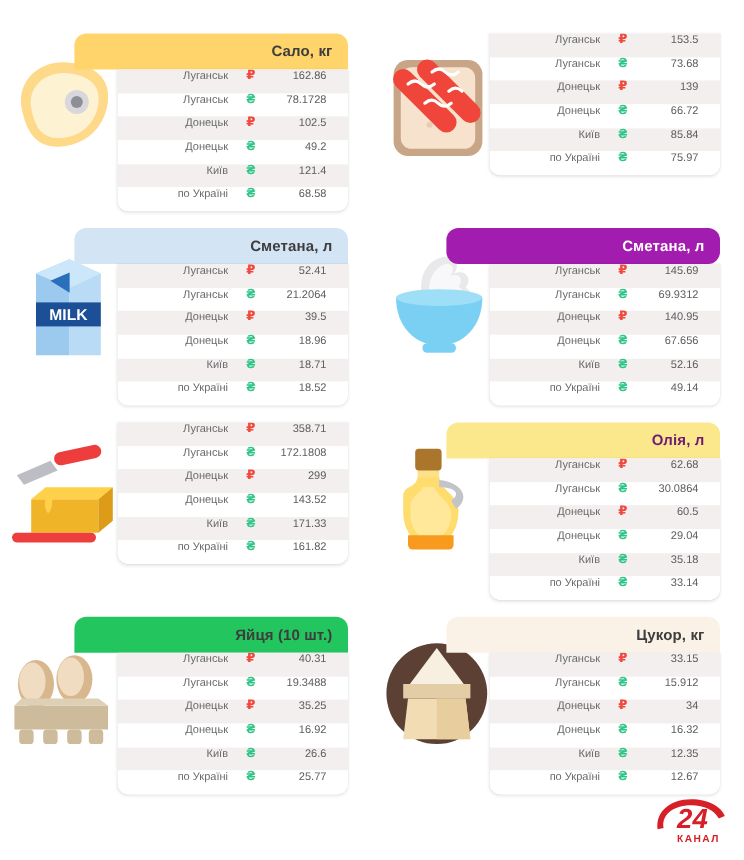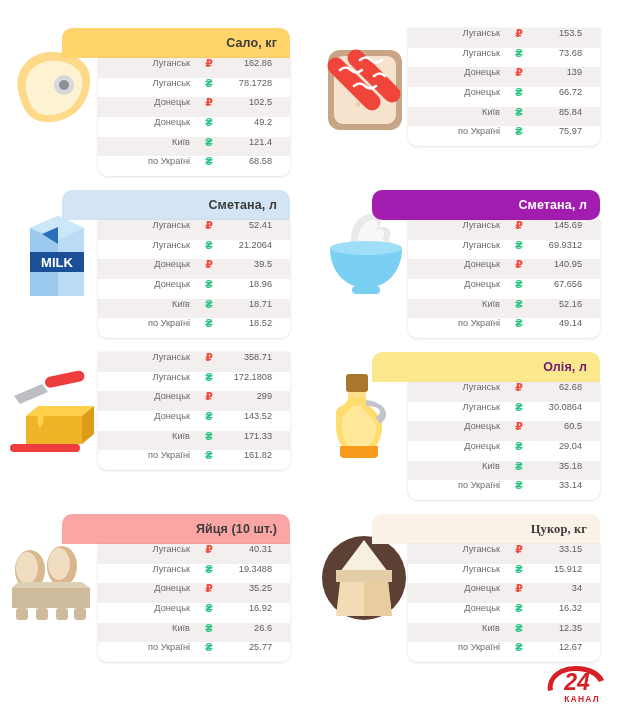--- a/index.html
+++ b/index.html
@@ -442,21 +442,21 @@
         <path d="M4 64 L82 64 L74 58 L10 58 Z" fill="#ded0b4"></path>
         <g fill="#cdbb9b">
           <rect x="8" y="84" width="12" height="12" rx="3"></rect>
           <rect x="28" y="84" width="12" height="12" rx="3"></rect>
           <rect x="48" y="84" width="12" height="12" rx="3"></rect>
           <rect x="66" y="84" width="12" height="12" rx="3"></rect>
         </g>
       </svg>
         </div>
         <div class="card">
-          <div class="card-header" style="background: #fca5a5;">
+          <div class="card-header" style="background: #22c55e;">
             <span class="card-title" style="color: rgb(61, 61, 61);">Яйця (10 шт.)</span>
           </div>
           <div class="card-table">
             <div class="row alt">
               <span class="cell-city">Луганськ</span>
               <span class="cell-cur cur-rub">₽</span>
               <span class="cell-val">40.31</span>
             </div>
             <div class="row plain">
               <span class="cell-city">Луганськ</span>
@@ -491,21 +491,21 @@
       <svg width="96" height="104" viewBox="0 0 96 104">
         <circle cx="46" cy="54" r="42" fill="#5b4033"></circle>
         <path d="M46 16 L70 48 L22 48 Z" fill="#f7efe0"></path>
         <rect x="18" y="46" width="56" height="12" fill="#e3cda6"></rect>
         <path d="M22 58 L70 58 L74 92 L18 92 Z" fill="#f2dcb4"></path>
         <path d="M46 58 L70 58 L74 92 L46 92 Z" fill="#e8cd9e"></path>
       </svg>
         </div>
         <div class="card">
           <div class="card-header" style="background: rgb(250, 242, 230);">
-            <span class="card-title" style="color: rgb(61, 61, 61); font-family: Liberation Serif, serif;">Цукор, кг</span>
+            <span class="card-title" style="color: rgb(61, 61, 61);">Цукор, кг</span>
           </div>
           <div class="card-table">
             <div class="row alt">
               <span class="cell-city">Луганськ</span>
               <span class="cell-cur cur-rub">₽</span>
               <span class="cell-val">33.15</span>
             </div>
             <div class="row plain">
               <span class="cell-city">Луганськ</span>
               <span class="cell-cur cur-uah">₴</span>

